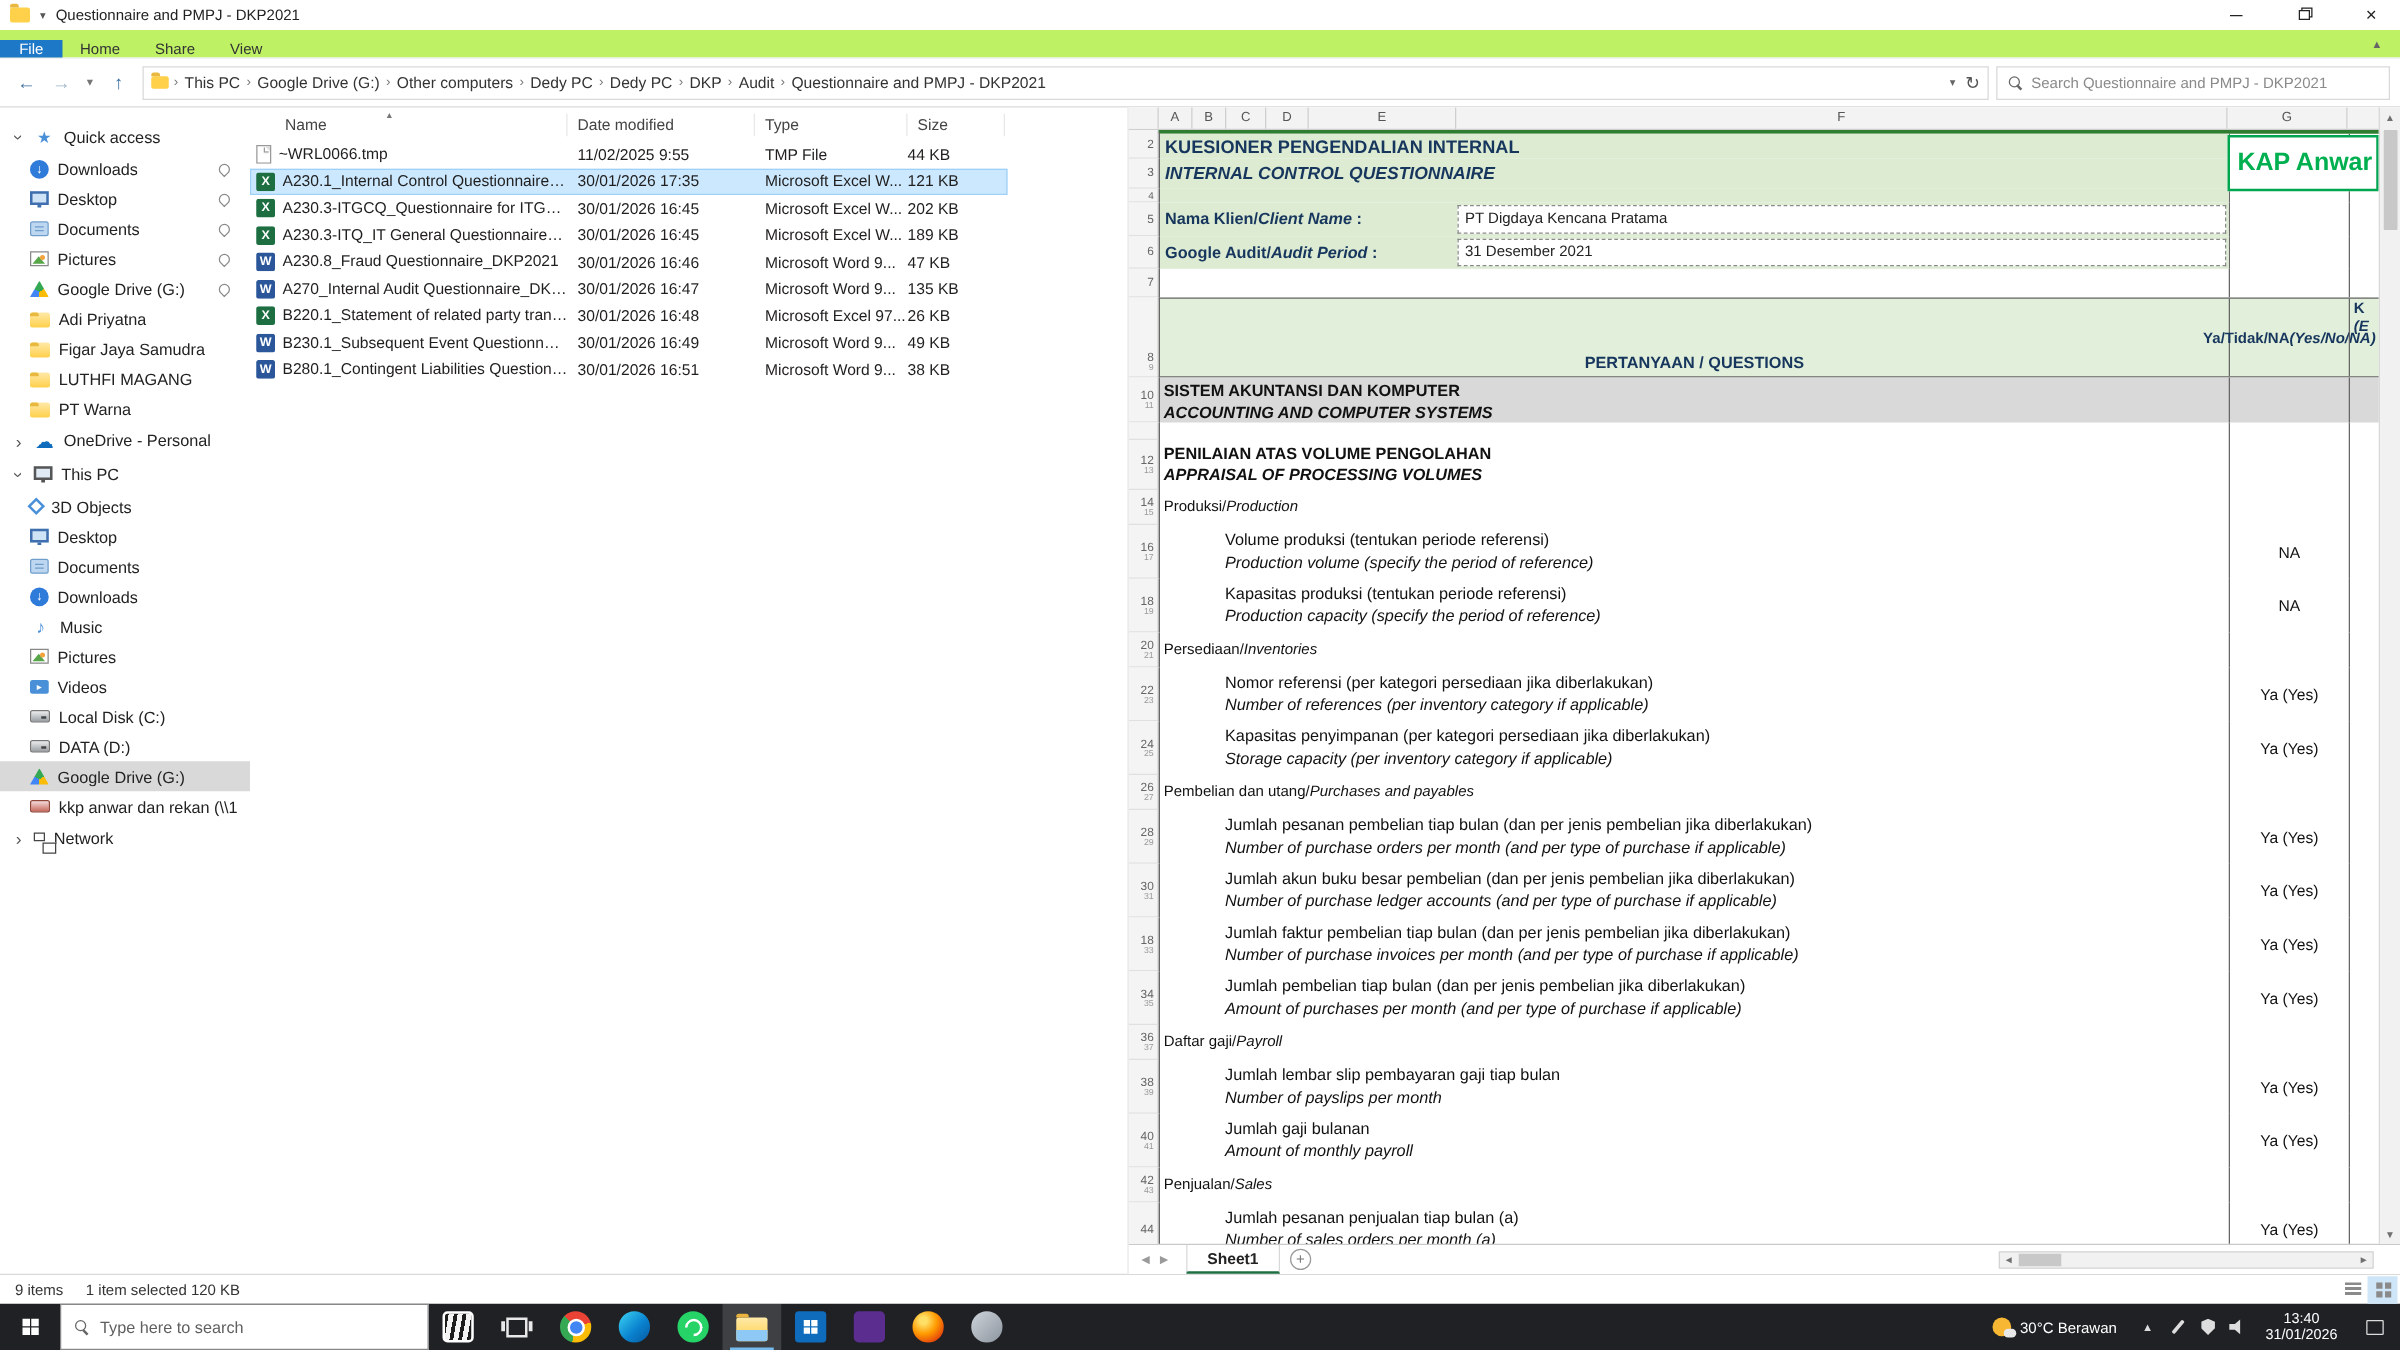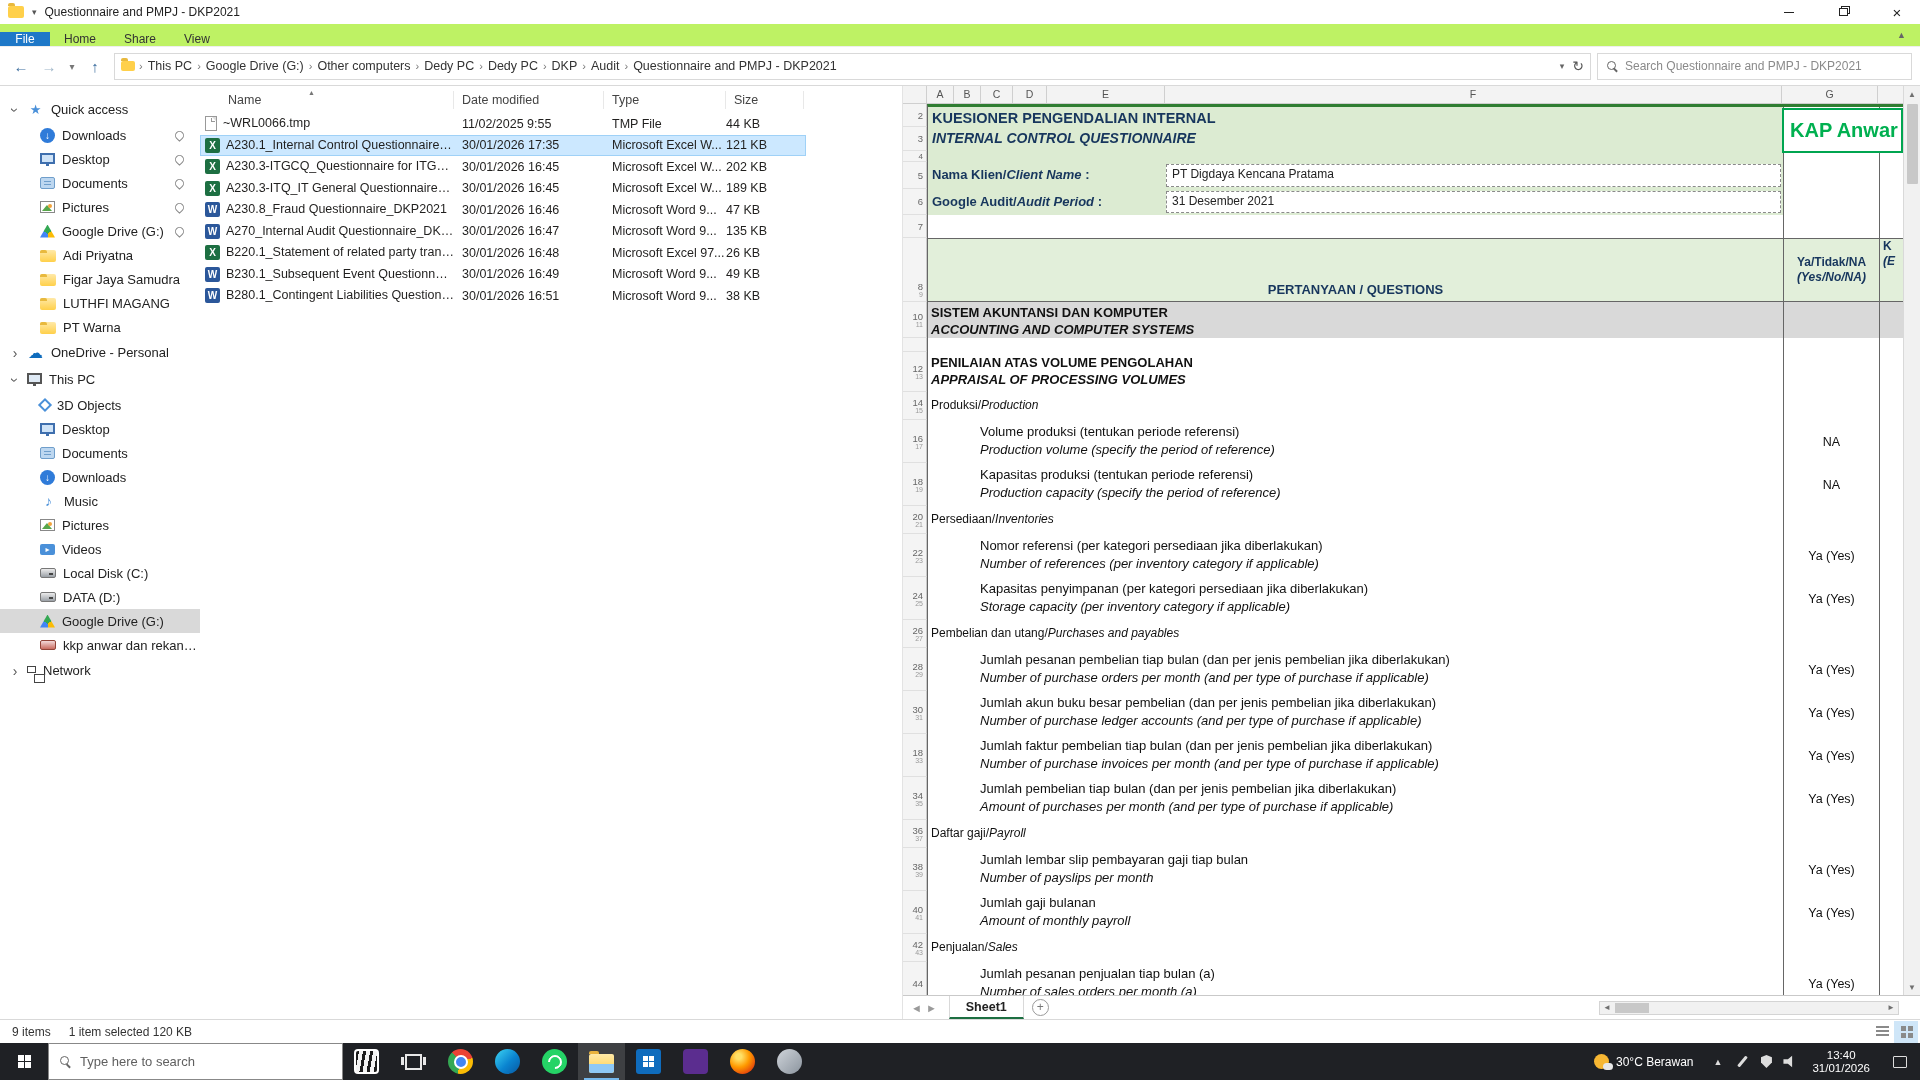--- a/index.html
+++ b/index.html
@@ -41,21 +41,21 @@
 .mag::after{content:"";position:absolute;width:5px;height:1.5px;background:#666;transform:rotate(45deg);bottom:1px;right:0}
 .searchbox input{border:none;outline:none;flex:1;font-size:12px;color:#333;font-family:inherit;background:transparent}
 .searchbox input::placeholder{color:#8a8a8a}
 
 
 .main{display:flex;height:933px}
 
 
 .sidebar{width:200px;padding-top:10px;font-size:13px;color:#222;overflow:hidden;flex:none}
 .sb-sec{height:27px;display:flex;align-items:center;gap:7px;padding-left:10px;white-space:nowrap}
-.sb-item{height:24px;display:flex;align-items:center;gap:7px;padding-left:40px;white-space:nowrap}
+.sb-item{height:24px;display:flex;align-items:center;gap:7px;padding-left:24px;white-space:nowrap}
 .sb-item.sel{background:#d9d9d9}
 .chev{width:10px;color:#555;font-size:14px;flex:none;display:inline-block;text-align:center}
 .chev.exp{transform:rotate(90deg)}
 .sb-label{overflow:hidden;text-overflow:ellipsis}
 .pin{width:9px;height:9px;border:1.5px solid #8a8a8a;border-radius:50% 50% 50% 0;transform:rotate(-45deg);margin-left:auto;margin-right:16px;flex:none}
 
 
 .ic{width:17px;height:16px;flex:none;position:relative;display:inline-flex;align-items:center;justify-content:center}
 .ic-quickaccess-icon::before{content:"★";color:#4a90d9;font-size:13px}
 .ic-downloads-icon{background:#2f7bd9;border-radius:50%;width:15px;height:15px;color:#fff;font-size:10px}
@@ -125,21 +125,21 @@
 .r2 .cells{border-top:3px solid #2f7d31}
 .t-id{font-size:14.5px;font-weight:bold;color:#17365d;padding-left:4px;line-height:22px;white-space:nowrap;display:block}
 .t-en{font-size:14px;font-weight:bold;font-style:italic;color:#17365d;padding-left:4px;line-height:23px;white-space:nowrap;display:block}
 .lbl{font-size:13px;font-weight:bold;color:#17365d;padding-left:4px;line-height:26px;white-space:nowrap}
 .lbl .it{font-style:italic}
 .valbox{position:absolute;left:238px;right:2px;top:2px;bottom:2px;background:#fff;border:1px dashed #8a8a8a;font-size:12px;color:#222;padding:2px 5px;white-space:nowrap;overflow:hidden}
 .kap-box{position:absolute;left:879px;top:4px;width:121px;height:45px;border:2px solid #00a550;background:#fff;color:#00b050;font-weight:bold;font-size:20px;line-height:41px;padding-left:6px;white-space:nowrap;overflow:hidden;z-index:3}
 .r8 .cells{background:#e2efda;border-top:1px solid #666;border-bottom:1px solid #666}
 .r8 .gut{justify-content:flex-end;padding-bottom:3px}
 .hq{position:absolute;bottom:4px;width:100%;text-align:center;font-weight:bold;font-size:13px;color:#17365d}
-.ans-head{display:flex;flex-direction:column;align-items:center;justify-content:center;font-size:12px;font-weight:bold;color:#17365d;line-height:15px}
+.ans-head{display:flex;flex-direction:row;align-items:center;justify-content:center;font-size:12px;font-weight:bold;color:#17365d;line-height:15px}
 .ans-head .l2{font-style:italic}
 .ph{display:flex;flex-direction:column;justify-content:center;font-size:12px;font-weight:bold;color:#17365d;line-height:15px;padding-left:3px}
 .ph .l2{font-style:italic}
 
 .srow.sec{height:36px}.srow.sec .cells{background:#d9d9d9}
 .srow.gap{height:14px}
 .srow.subsec{height:40px}
 .srow.cat{height:28px}
 .srow.ques{height:43px}
 .l1{font-weight:bold;font-size:13px;color:#111;padding-left:3px;line-height:17px;padding-top:2px;white-space:nowrap}

